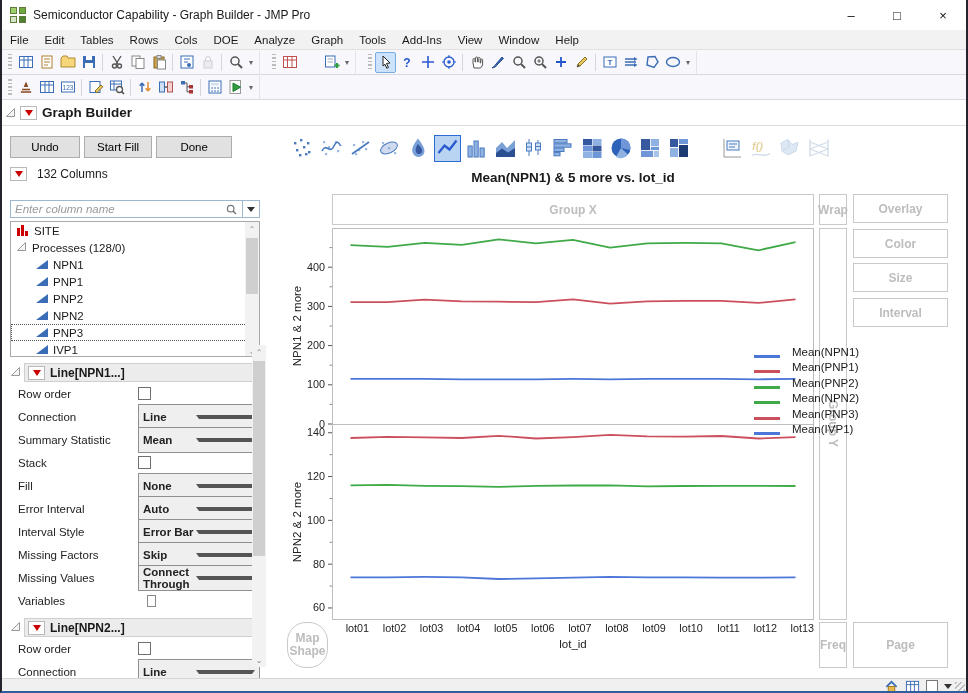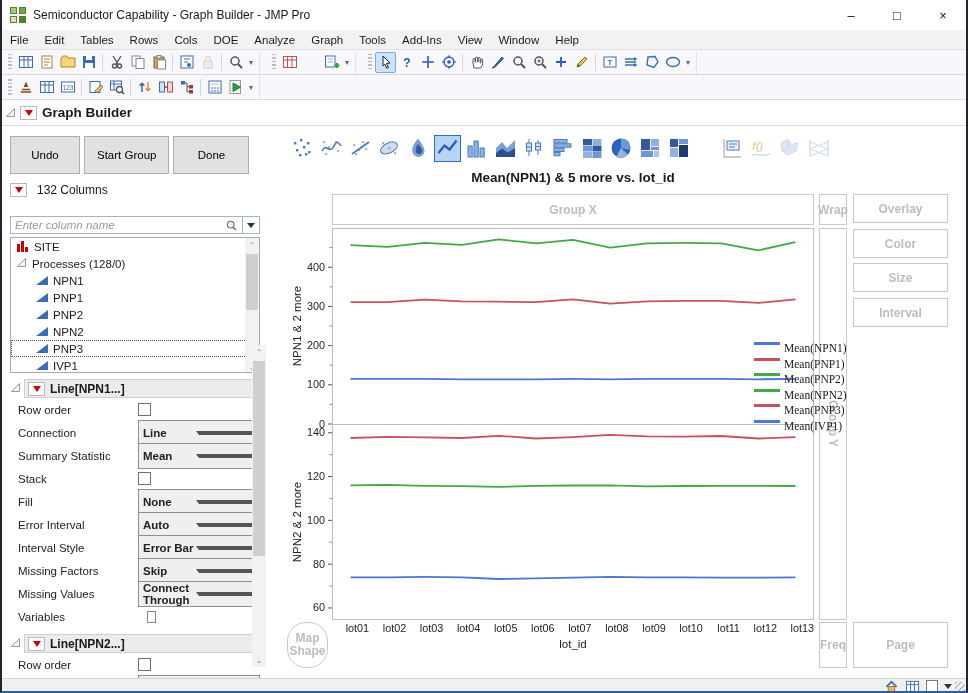--- a/index.html
+++ b/index.html
@@ -37,21 +37,21 @@
   .report-header{position:absolute;left:0;top:0;width:100%;height:26px;border-bottom:1px solid #dcdcdc;
     display:flex;align-items:center;}
   .outline-tri{margin:0 4px 0 3px;flex:0 0 auto;}
   .redtri-btn{width:17px;height:14px;border:1px solid #b9b9b9;background:#fff;display:flex;
     align-items:center;justify-content:center;margin-right:5px;}
   .redtri-btn i{width:0;height:0;border-left:4px solid transparent;border-right:4px solid transparent;
     border-top:6px solid #c00;}
   .report-title{font-weight:bold;font-size:13.5px;}
   
   .left-panel{position:absolute;left:8px;top:36px;width:250px;height:632px;overflow:hidden;font-size:11.5px;}
-  .btnrow{display:flex;gap:4px;height:38px;}
+  .btnrow{display:flex;gap:4px;height:22px;}
   .jbtn{background:#e1e1e1;border:1px solid #adadad;font-size:11.5px;padding:2px 12px;
     font-family:"Liberation Sans",sans-serif;}
   .colhdr{display:flex;align-items:center;gap:5px;margin-top:8px;height:16px;font-size:12px;}
   .searchrow{display:flex;margin-top:18px;height:18px;}
   .searchbox{flex:1;border:1px solid #9eb6ce;display:flex;align-items:center;padding:0 4px;background:#fff;}
   .searchbox .ph{color:#9a9a9a;font-style:italic;font-size:11.5px;flex:1;}
   .combo-arrow{width:17px;border:1px solid #9eb6ce;border-left:none;display:flex;align-items:center;
     justify-content:center;background:#fff;}
   .caret{width:0;height:0;border-left:4px solid transparent;border-right:4px solid transparent;border-top:5px solid #333;}
   .collist{margin-top:3px;height:136px;border:1px solid #a9a9a9;position:relative;background:#fff;overflow:hidden;}
@@ -80,21 +80,21 @@
     border:1px solid transparent;}
   .pal.sel{background:#b8d4f2;border:1px solid #2b6cd4;}
   .pal.dis{opacity:.45;}
   .pal-gap{width:23px;}
   .chart-title{position:absolute;left:330px;top:70px;width:482px;text-align:center;
     font-weight:bold;font-size:13.5px;}
   .zone{position:absolute;border:1px solid #c9c9c9;display:flex;align-items:center;justify-content:center;
     color:#bdbdbd;font-weight:bold;font-size:12px;background:#fff;}
   .zone.vert{writing-mode:vertical-rl;}
   .legend{position:absolute;left:752px;top:242px;font-size:11.5px;}
-  .leg-item{display:flex;align-items:flex-start;height:15.5px;gap:4px;font-family:Liberation Serif, serif;}
+  .leg-item{display:flex;align-items:flex-end;height:15.5px;gap:12px;}
   .leg-swatch{width:26px;height:3px;}
   .xlabels{position:absolute;left:330px;top:522px;width:482px;display:flex;font-size:10.8px;color:#222;}
   .xlabels span{flex:1;text-align:right;}
   .xaxis-title{position:absolute;left:330px;top:538px;width:482px;text-align:center;font-size:11.5px;color:#222;}
   
   .statusbar{position:absolute;left:0;top:678px;width:100%;height:15px;background:#f0f0f0;
     border-top:1px solid #d6d6d6;display:flex;align-items:center;justify-content:flex-end;gap:6px;padding-right:14px;}
   .swatch{width:12px;height:12px;border:1px solid #777;background:#fff;}
   .grip{position:absolute;right:1px;bottom:1px;width:10px;height:10px;
     background:repeating-linear-gradient(135deg,#bbb 0 1.5px,transparent 1.5px 4px);}
@@ -396,21 +396,21 @@
           </svg></span>
       <span class="redtri-btn">
           <i></i>
         </span>
       <span class="report-title">Graph Builder</span>
     </div>
 
     <div class="left-panel">
       <div class="btnrow" id="btnrow">
           <button class="jbtn" style="width: 70px;">Undo</button>
-          <button class="jbtn">Start Group</button>
+          <button class="jbtn">Start Fill</button>
           <button class="jbtn" style="width: 76px;">Done</button>
         </div>
       <div class="colhdr">
         <span class="redtri-btn">
             <i></i>
           </span>
         <span>132 Columns</span>
       </div>
       <div class="searchrow">
         <div class="searchbox">

